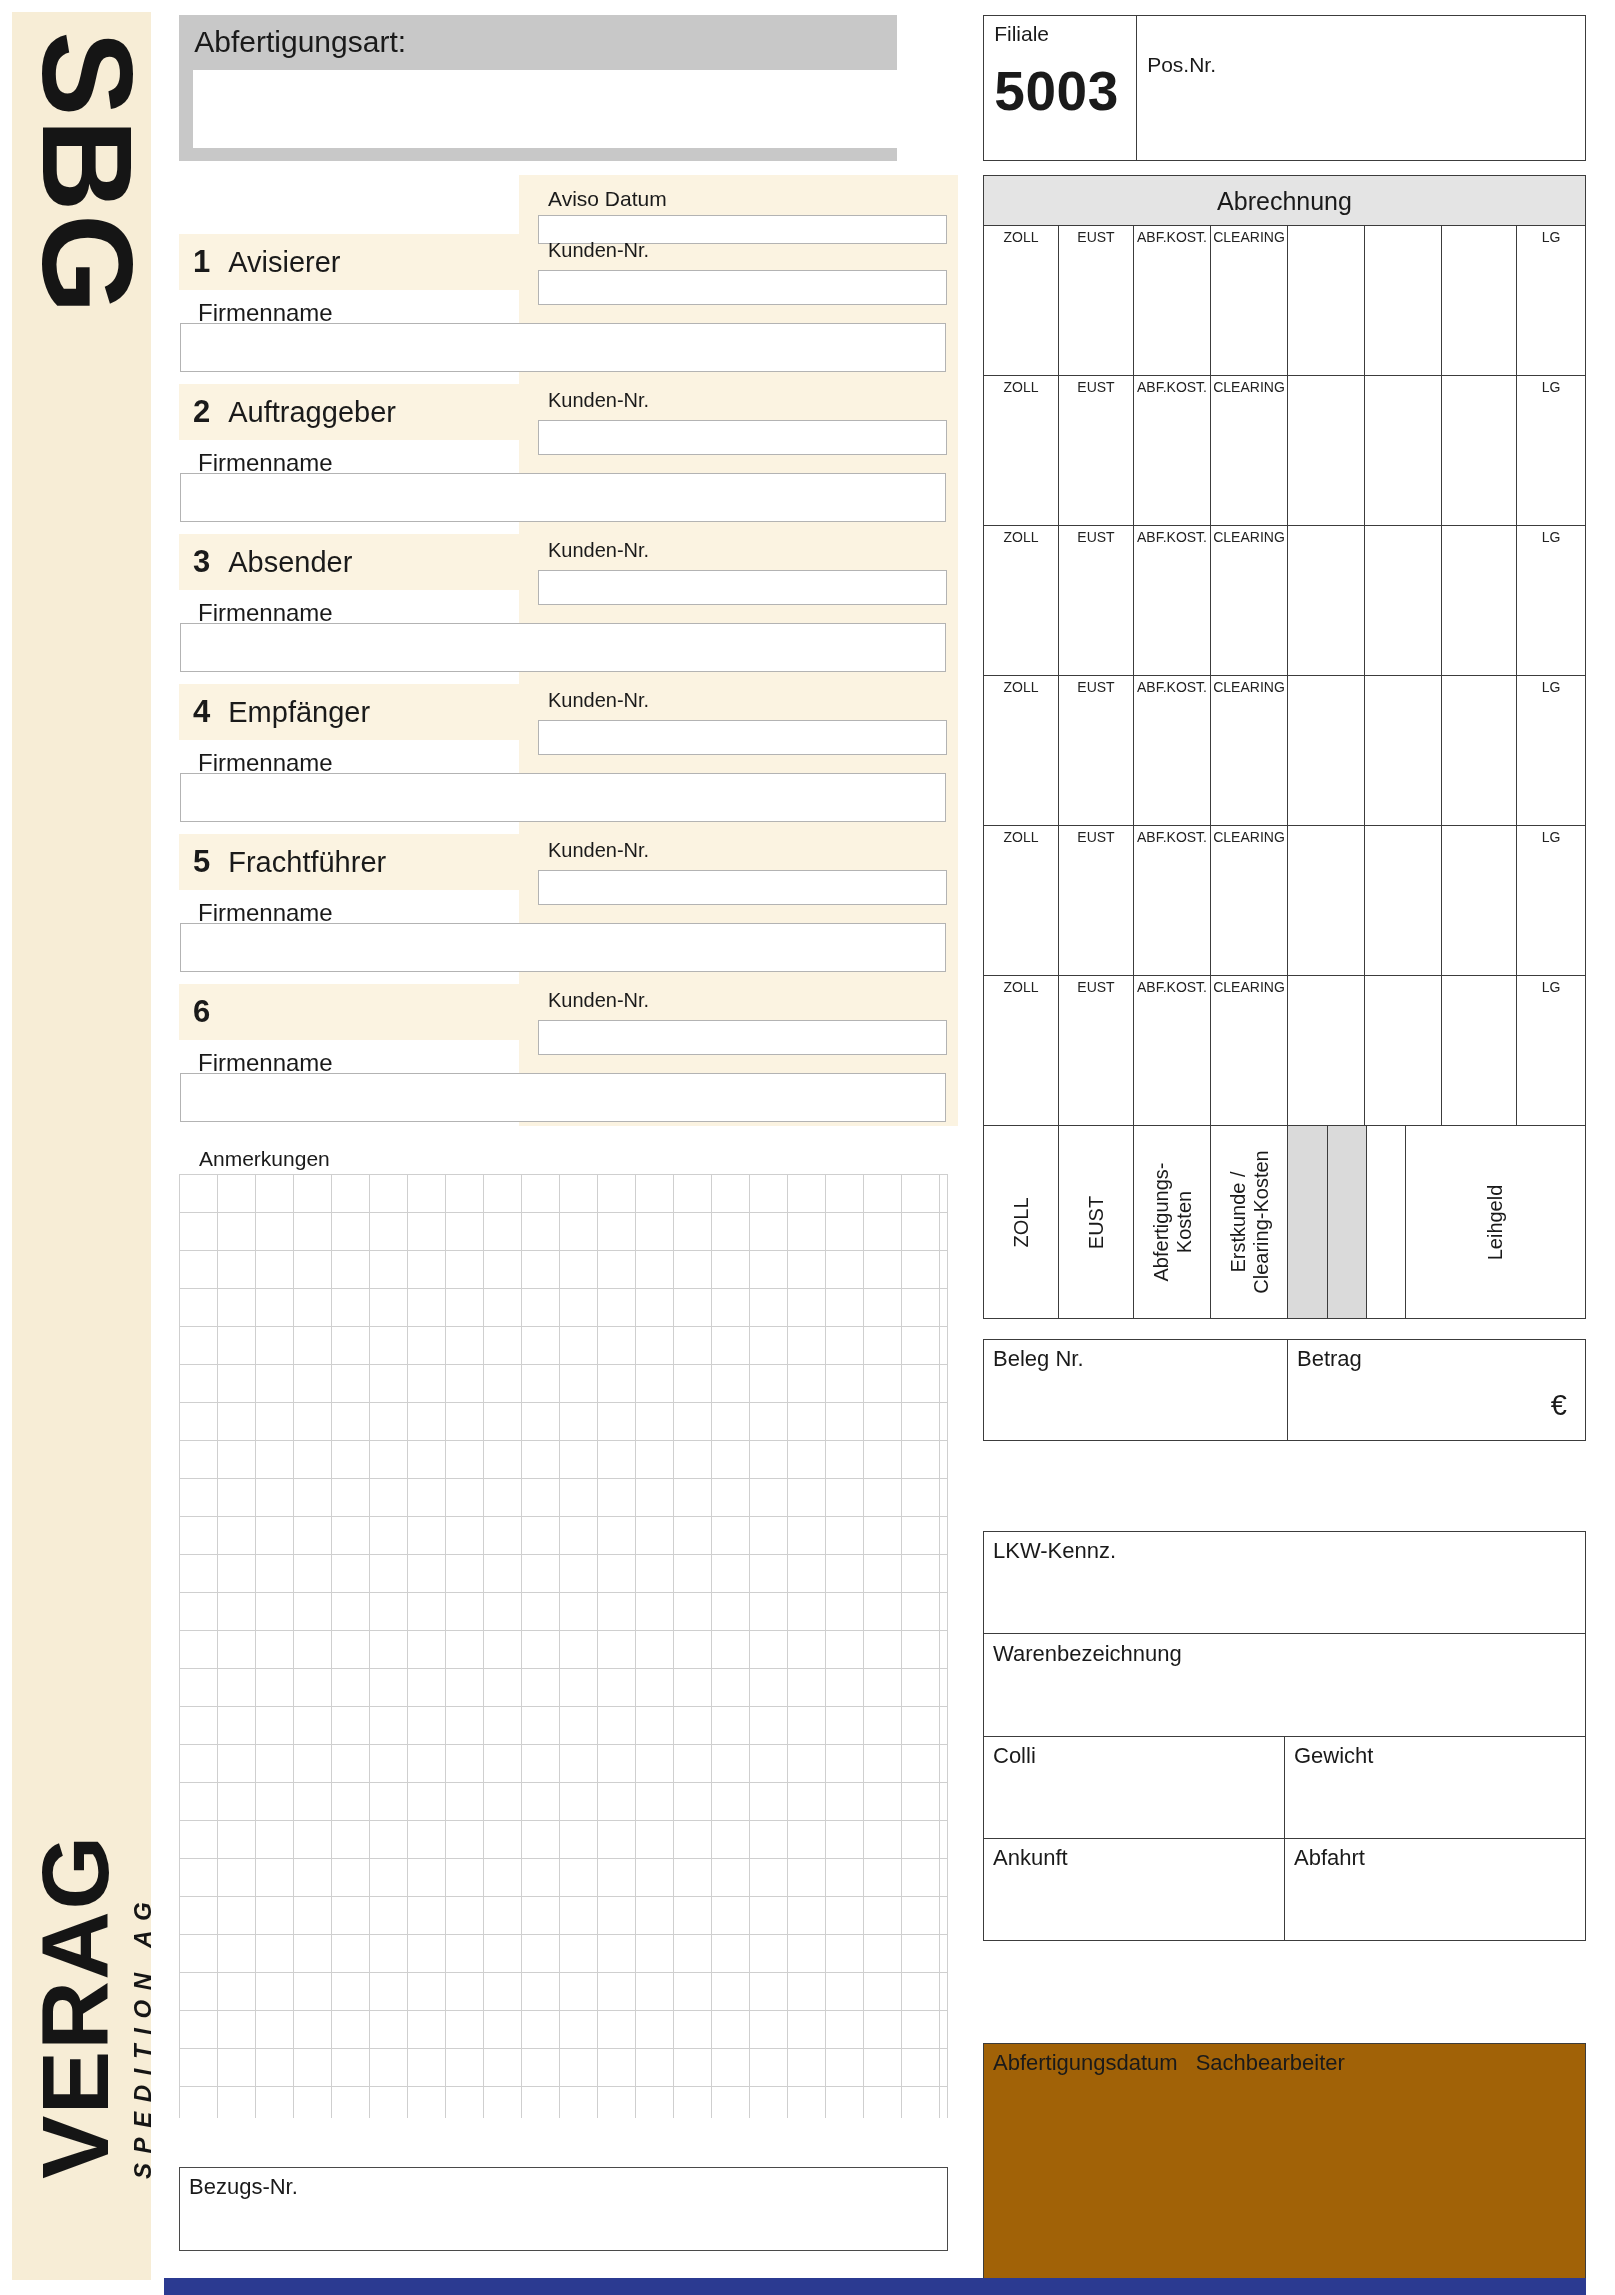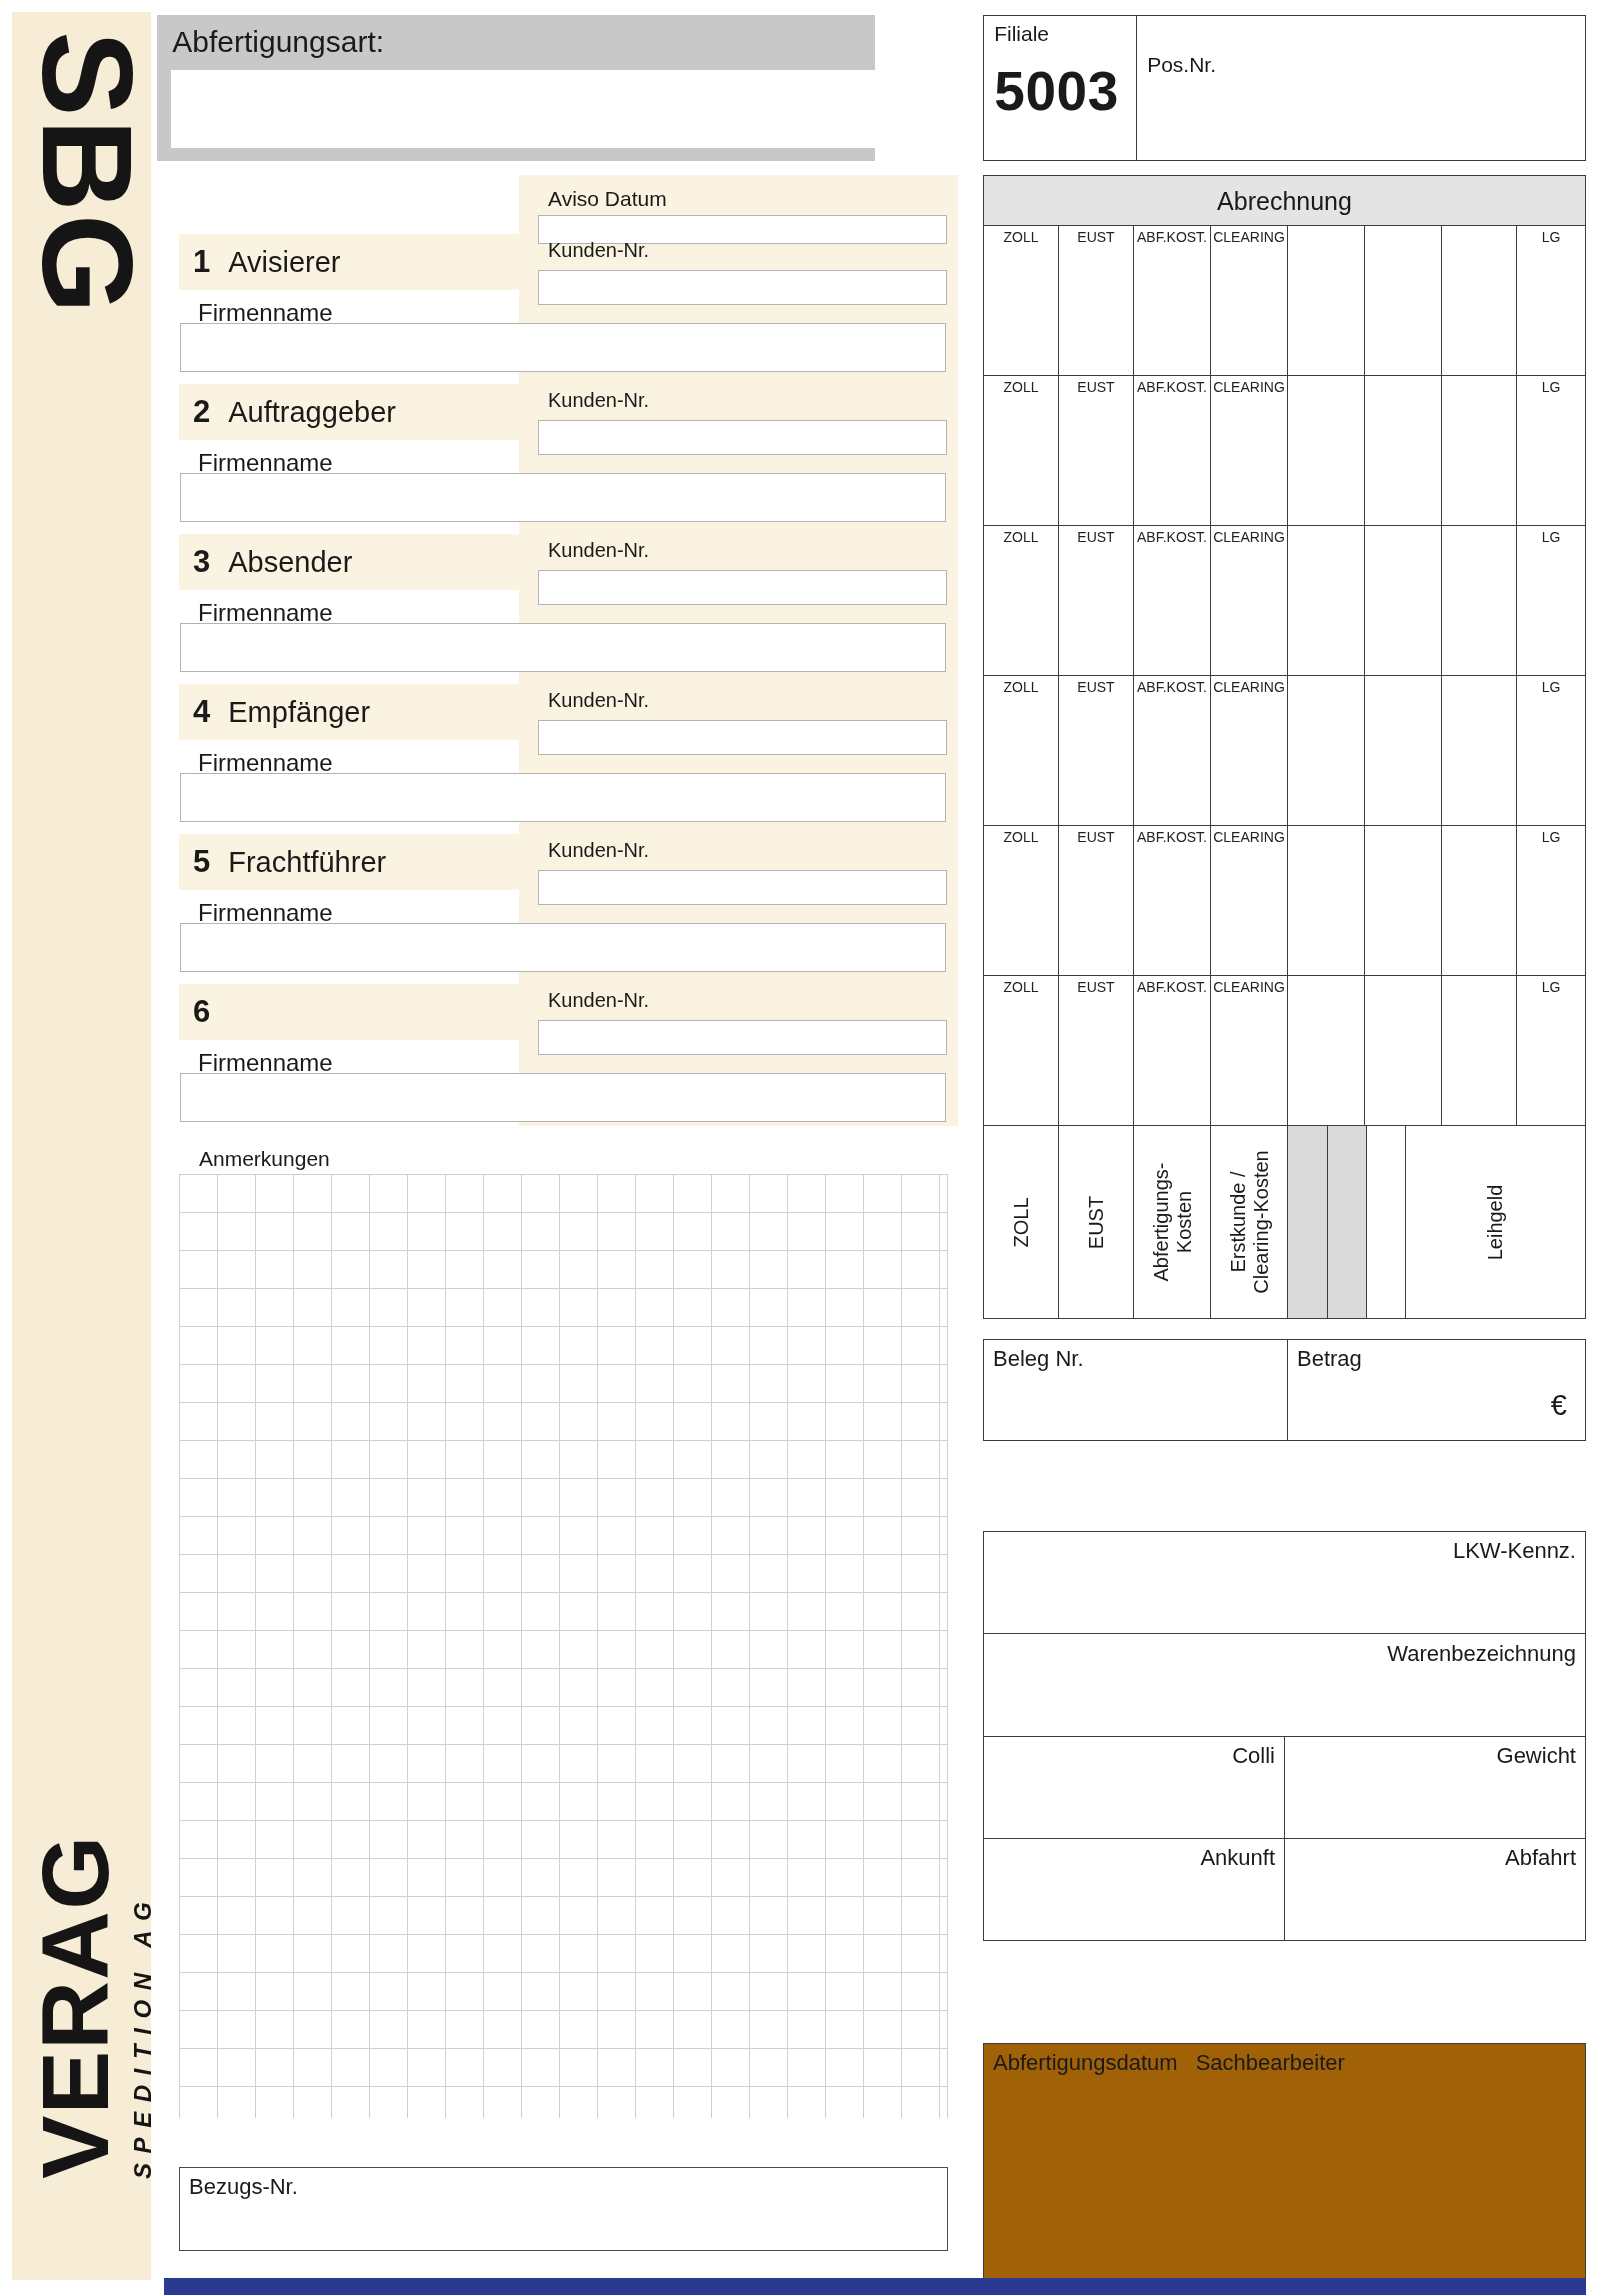--- a/index.html
+++ b/index.html
@@ -14,21 +14,21 @@
   #left-strip { left:11.5px; top:11.5px; width:139px; height:2268px; background:var(--cream,#f7edd6); }
   #logo-sbg {
     left:151px; top:31px; transform:rotate(90deg); transform-origin:0 0;
     font-size:128px; line-height:1; font-weight:bold; letter-spacing:2.6px; color:#151515;
   }
   #logo-verag { left:28px; top:2179px; transform:rotate(-90deg); transform-origin:0 0; }
   .verag-main { font-size:95px; line-height:1; font-weight:bold; color:#151515; letter-spacing:1.3px; }
   .verag-sub  { font-size:24px; font-weight:bold; font-style:italic; letter-spacing:9.6px; margin-top:6.4px; color:#151515; }
 
   
-  #abf-box { left:157px; top:14.7px; width:718px; height:146px; background:var(--header-gray,#c8c8c8); }
+  #abf-box { left:179px; top:14.7px; width:718px; height:146px; background:var(--header-gray,#c8c8c8); }
   #abf-label { left:15.3px; top:10.2px; font-size:30px; }
   #abf-input { left:14px; top:55px; width:743px; height:78px; background:#fff; }
 
   #filiale-box { left:983px; top:14.7px; width:603px; height:146px; border:1.9px solid var(--line,#3c3c3c); background:#fff; display:flex; }
   #filiale-cell { width:153px; border-right:1.9px solid var(--line,#3c3c3c); padding:6.4px 10.2px; }
   #filiale-value { font-size:55px; font-weight:bold; margin-top:12.8px; letter-spacing:0.6px; }
   #posnr-cell { flex:1; padding:6.4px 10.2px;margin-top:31px; }
   .cell-label { font-size:22px; padding:6.4px 9px; }
   #filiale-cell .cell-label, #posnr-cell .cell-label { padding:0; font-size:21px; }
 
@@ -71,21 +71,21 @@
     left:179px; top:1174px; width:769px; height:944px; background:#fff;
     background-image:
       repeating-linear-gradient(to right,  var(--grid-line,#cfcfcf) 0, var(--grid-line,#cfcfcf) 1.3px, transparent 1.3px, transparent 38px),
       repeating-linear-gradient(to bottom, var(--grid-line,#cfcfcf) 0, var(--grid-line,#cfcfcf) 1.3px, transparent 1.3px, transparent 38px);
     border-right:1.3px solid var(--grid-line,#cfcfcf);
   }
 
   #bezug-box { left:179px; top:2167px; width:769px; height:84px; border:1.9px solid #4a4a4a; background:#fff; }
 
   
-  #right-group1 { left:983px; top:1531px; width:603px; height:410px; border:1.9px solid var(--line,#3c3c3c); background:#fff; display:flex; flex-direction:column;text-align:right; }
+  #right-group1 { left:983px; top:1531px; width:603px; height:410px; border:1.9px solid var(--line,#3c3c3c); background:#fff; display:flex; flex-direction:column; }
   #right-group2 { left:983px; top:2043px; width:603px; height:270px; border:1.9px solid var(--line,#3c3c3c); background:#a16207; display:flex; flex-direction:row; }
   .rg-row { flex:1; border-bottom:1.3px solid var(--line,#3c3c3c); position:relative; }
   .rg-row.last { border-bottom:none; }
   .rg-row.split { display:flex; padding:0; }
   .rg-cell { flex:1; position:relative; }
   .rg-cell.first { border-right:1.3px solid var(--line,#3c3c3c); }
   #abfdatum-row { flex:0 0 70px; }
 
   #blue-bar { left:164px; top:2278px; width:1422px; height:16.6px; background:var(--accent-blue,#2b3a91); }
 </style>

